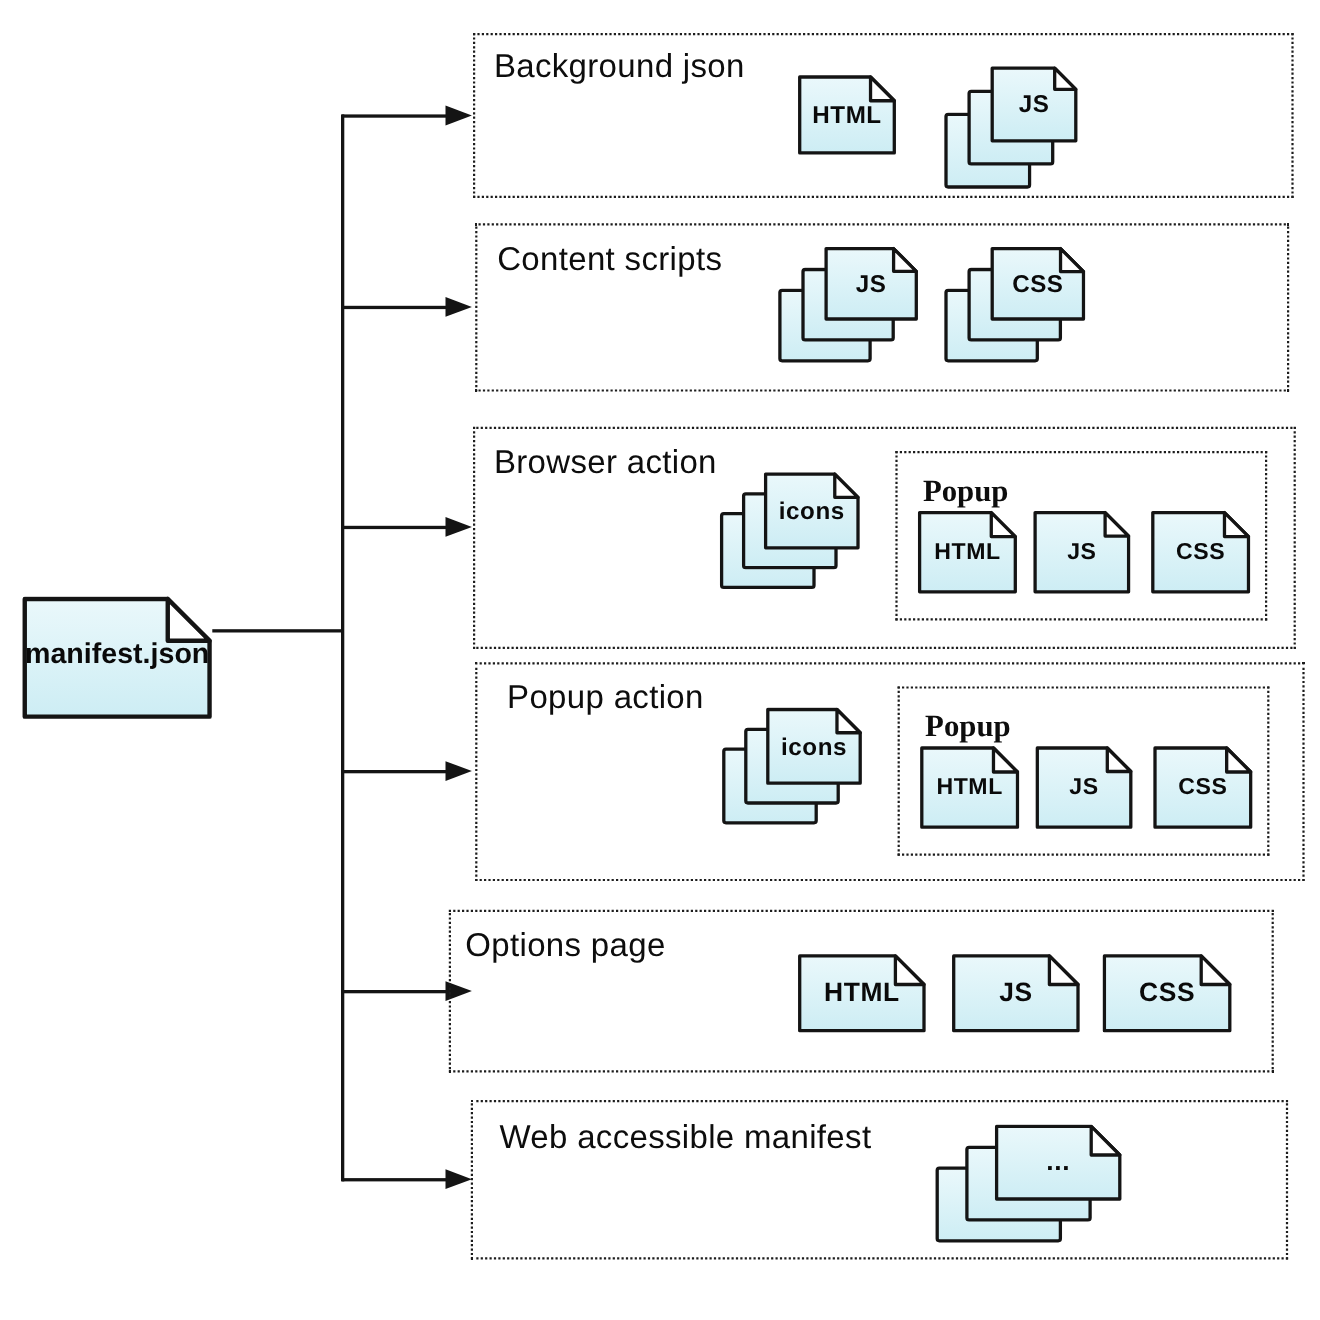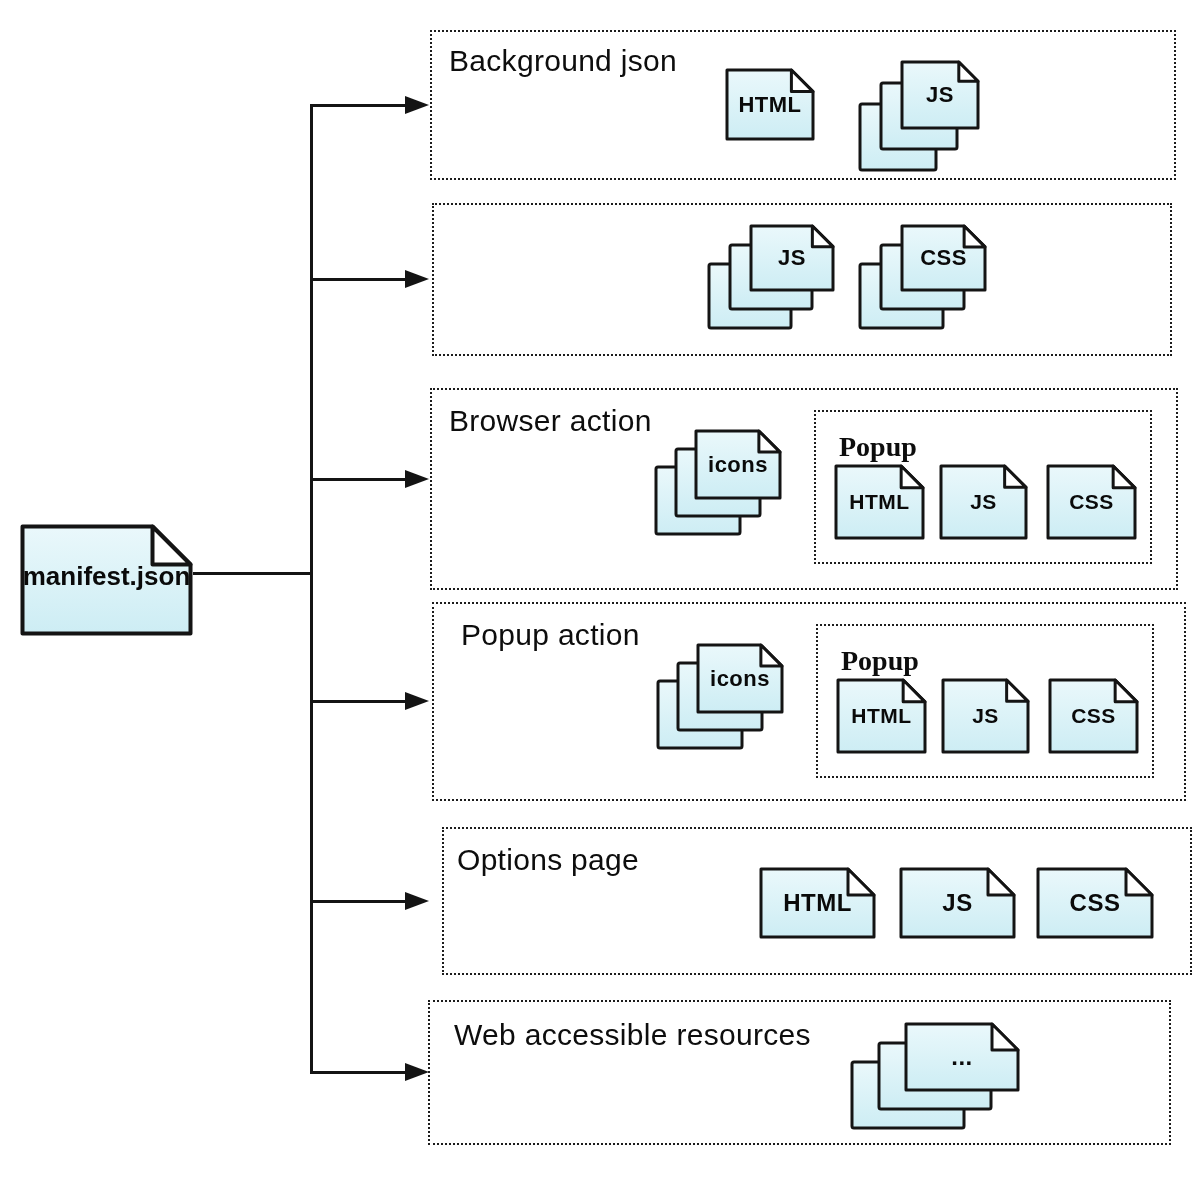--- a/index.html
+++ b/index.html
@@ -39,21 +39,21 @@
     position:absolute;width:0;height:0;
     border-top:9px solid transparent;border-bottom:9px solid transparent;
     border-left:24px solid var(--line,#141414);
   }
 </style>
 </head>
 <body>
 
 <div class="canvas">
 
-  <div class="file front" style="left:20px;top:524px;width:173px;height:104px;text-align:right;">
+  <div class="file front" style="left:20px;top:542px;width:173px;height:104px;text-align:right;">
       <svg width="173" height="112" viewBox="0 0 173 112" class="file-svg">
         <defs>
           <linearGradient id="fg0" x1="0" y1="0" x2="0" y2="1">
             <stop offset="0" stop-color="#eaf8fb"></stop>
             <stop offset="1" stop-color="#cdedf4"></stop>
           </linearGradient>
         </defs>
         <path d="M 2.5 2.5 L 132.5 2.5 L 170.5 40.5 L 170.5 109.5 L 2.5 109.5 Z" fill="url(#fg0)" stroke="#141414" stroke-width="4" stroke-linejoin="round"></path>
         <path d="M 132.5 2.5 L 132.5 40.5 L 170.5 40.5 Z" fill="#ffffff" stroke="#141414" stroke-width="4" stroke-linejoin="round"></path>
       </svg>
@@ -129,20 +129,21 @@
             </defs>
             <path d="M 2 2 L 58.8 2 L 78 21.2 L 78 68 L 2 68 Z" fill="url(#fg4)" stroke="#141414" stroke-width="3" stroke-linejoin="round"></path>
             <path d="M 58.8 2 L 58.8 21.2 L 78 21.2 Z" fill="#ffffff" stroke="#141414" stroke-width="3" stroke-linejoin="round"></path>
           </svg>
         <span class="file-label">JS</span>
       </div>
     </div>
   </section>
 
   <section class="box" style="left:432px;top:203px;width:740px;height:153px;">
+    <h2 class="box-title" style="left:18px;top:14px;">Content scripts</h2>
     <div class="stack" style="left:273px;top:19px;width:128px;height:106px;">
       <div class="file back" style="left:0;top:38px;width:86px;height:68px;">
           <svg width="86" height="68" viewBox="0 0 86 68" class="file-svg">
             <defs>
               <linearGradient id="fg5" x1="0" y1="0" x2="0" y2="1">
                 <stop offset="0" stop-color="#eaf8fb"></stop>
                 <stop offset="1" stop-color="#cdedf4"></stop>
               </linearGradient>
             </defs>
             <rect x="2" y="2" width="82" height="64" rx="2" fill="url(#fg5)" stroke="#141414" stroke-width="3" stroke-linejoin="round"></rect>
@@ -371,21 +372,21 @@
               </linearGradient>
             </defs>
             <path d="M 2 2 L 67.16 2 L 89 23.84 L 89 74 L 2 74 Z" fill="url(#fg22)" stroke="#141414" stroke-width="3" stroke-linejoin="round"></path>
             <path d="M 67.16 2 L 67.16 23.84 L 89 23.84 Z" fill="#ffffff" stroke="#141414" stroke-width="3" stroke-linejoin="round"></path>
           </svg>
         <span class="file-label sm">CSS</span>
       </div>
     </div>
   </section>
 
-  <section class="box" style="left:442px;top:827px;width:750px;height:148px;">
+  <section class="box" style="left:408px;top:827px;width:750px;height:148px;">
     <h2 class="box-title" style="left:13px;top:14px;">Options page</h2>
     <div class="file front" style="left:315px;top:38px;width:117px;height:72px;">
         <svg width="117" height="72" viewBox="0 0 117 72" class="file-svg">
           <defs>
             <linearGradient id="fg23" x1="0" y1="0" x2="0" y2="1">
               <stop offset="0" stop-color="#eaf8fb"></stop>
               <stop offset="1" stop-color="#cdedf4"></stop>
             </linearGradient>
           </defs>
           <path d="M 2 2 L 89 2 L 115 28 L 115 70 L 2 70 Z" fill="url(#fg23)" stroke="#141414" stroke-width="3" stroke-linejoin="round"></path>
@@ -415,21 +416,21 @@
             </linearGradient>
           </defs>
           <path d="M 2 2 L 90 2 L 116 28 L 116 70 L 2 70 Z" fill="url(#fg25)" stroke="#141414" stroke-width="3" stroke-linejoin="round"></path>
           <path d="M 90 2 L 90 28 L 116 28 Z" fill="#ffffff" stroke="#141414" stroke-width="3" stroke-linejoin="round"></path>
         </svg>
       <span class="file-label lg">CSS</span>
     </div>
   </section>
 
   <section class="box" style="left:428px;top:1000px;width:743px;height:145px;">
-    <h2 class="box-title" style="left:24px;top:16px;">Web accessible resources</h2>
+    <h2 class="box-title" style="left:24px;top:16px;">Web accessible manifest</h2>
     <div class="stack" style="left:420px;top:20px;width:170px;height:108px;">
       <div class="file back" style="left:0;top:38px;width:116px;height:70px;">
           <svg width="116" height="70" viewBox="0 0 116 70" class="file-svg">
             <defs>
               <linearGradient id="fg26" x1="0" y1="0" x2="0" y2="1">
                 <stop offset="0" stop-color="#eaf8fb"></stop>
                 <stop offset="1" stop-color="#cdedf4"></stop>
               </linearGradient>
             </defs>
             <rect x="2" y="2" width="112" height="66" rx="2" fill="url(#fg26)" stroke="#141414" stroke-width="3" stroke-linejoin="round"></rect>

